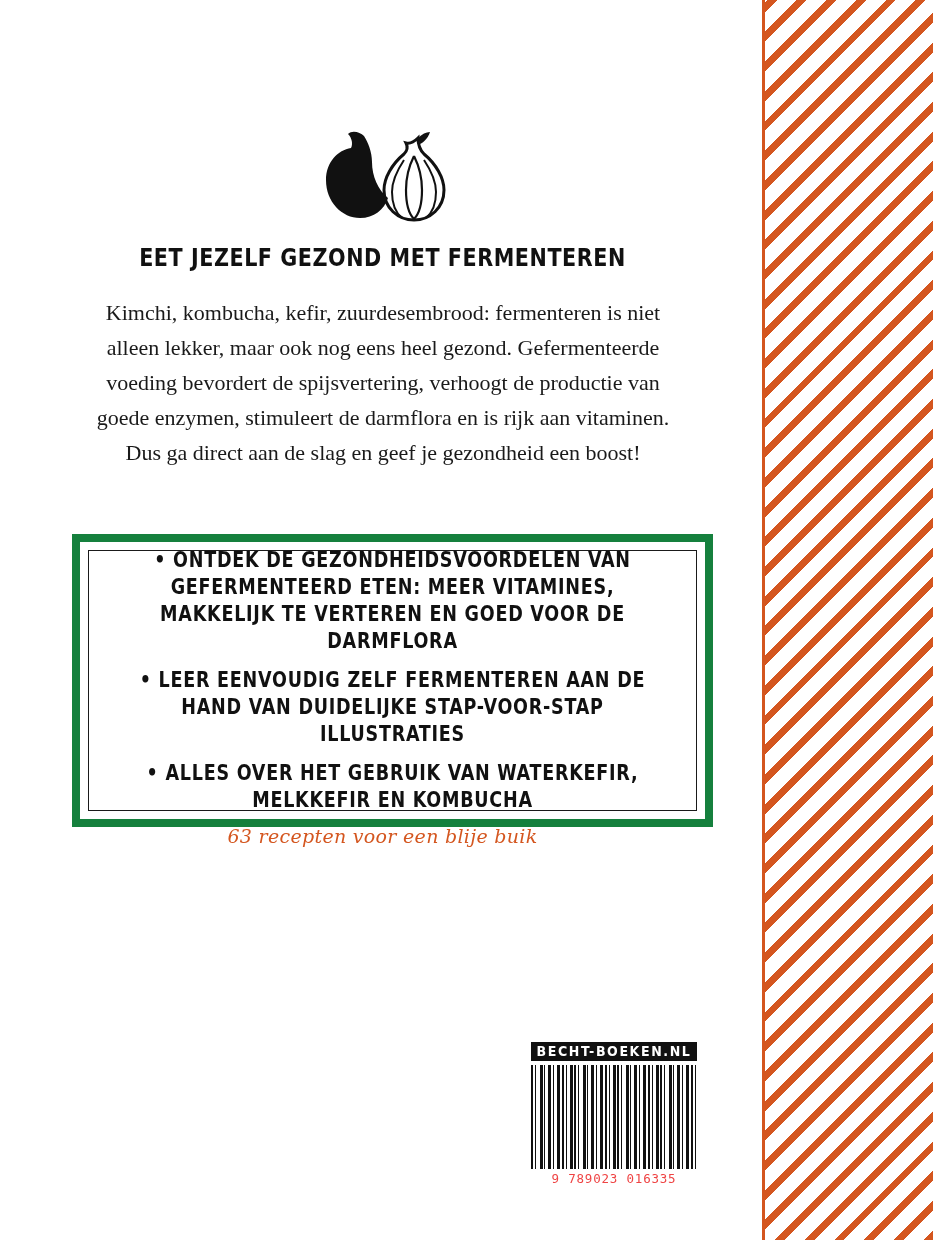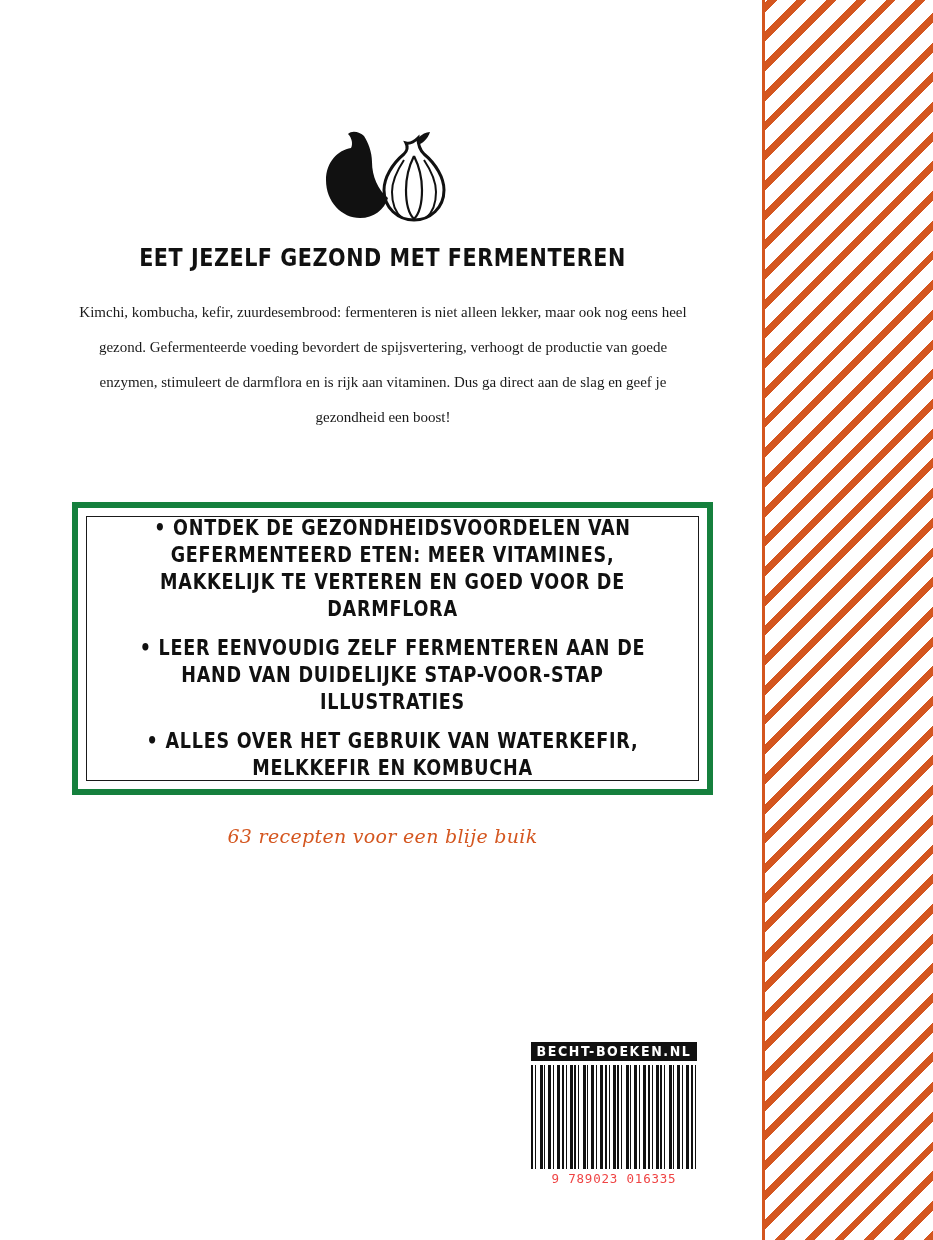--- a/index.html
+++ b/index.html
@@ -84,33 +84,33 @@
   }
 
   
   #intro-paragraph {
     position: absolute;
     left: 78px;
     top: 295px;
     width: 610px;
     text-align: center;
     font-family: "Liberation Serif", serif;
-    font-size: 15px;
+    font-size: 22px;
     line-height: 35px;
     color: #1a1a1a;
   }
 
   
   #bullet-box {
     position: absolute;
     left: 72px;
-    top: 502px;
+    top: 534px;
     width: 641px;
     height: 293px;
-    border: 6px solid #15803d;
+    border: 8px solid #15803d;
     box-sizing: border-box;
   }
   #bullet-box-inner {
     position: absolute;
     left: 8px;
     top: 8px;
     right: 8px;
     bottom: 8px;
     border: 1px solid #1a1a1a;
     box-sizing: border-box;

